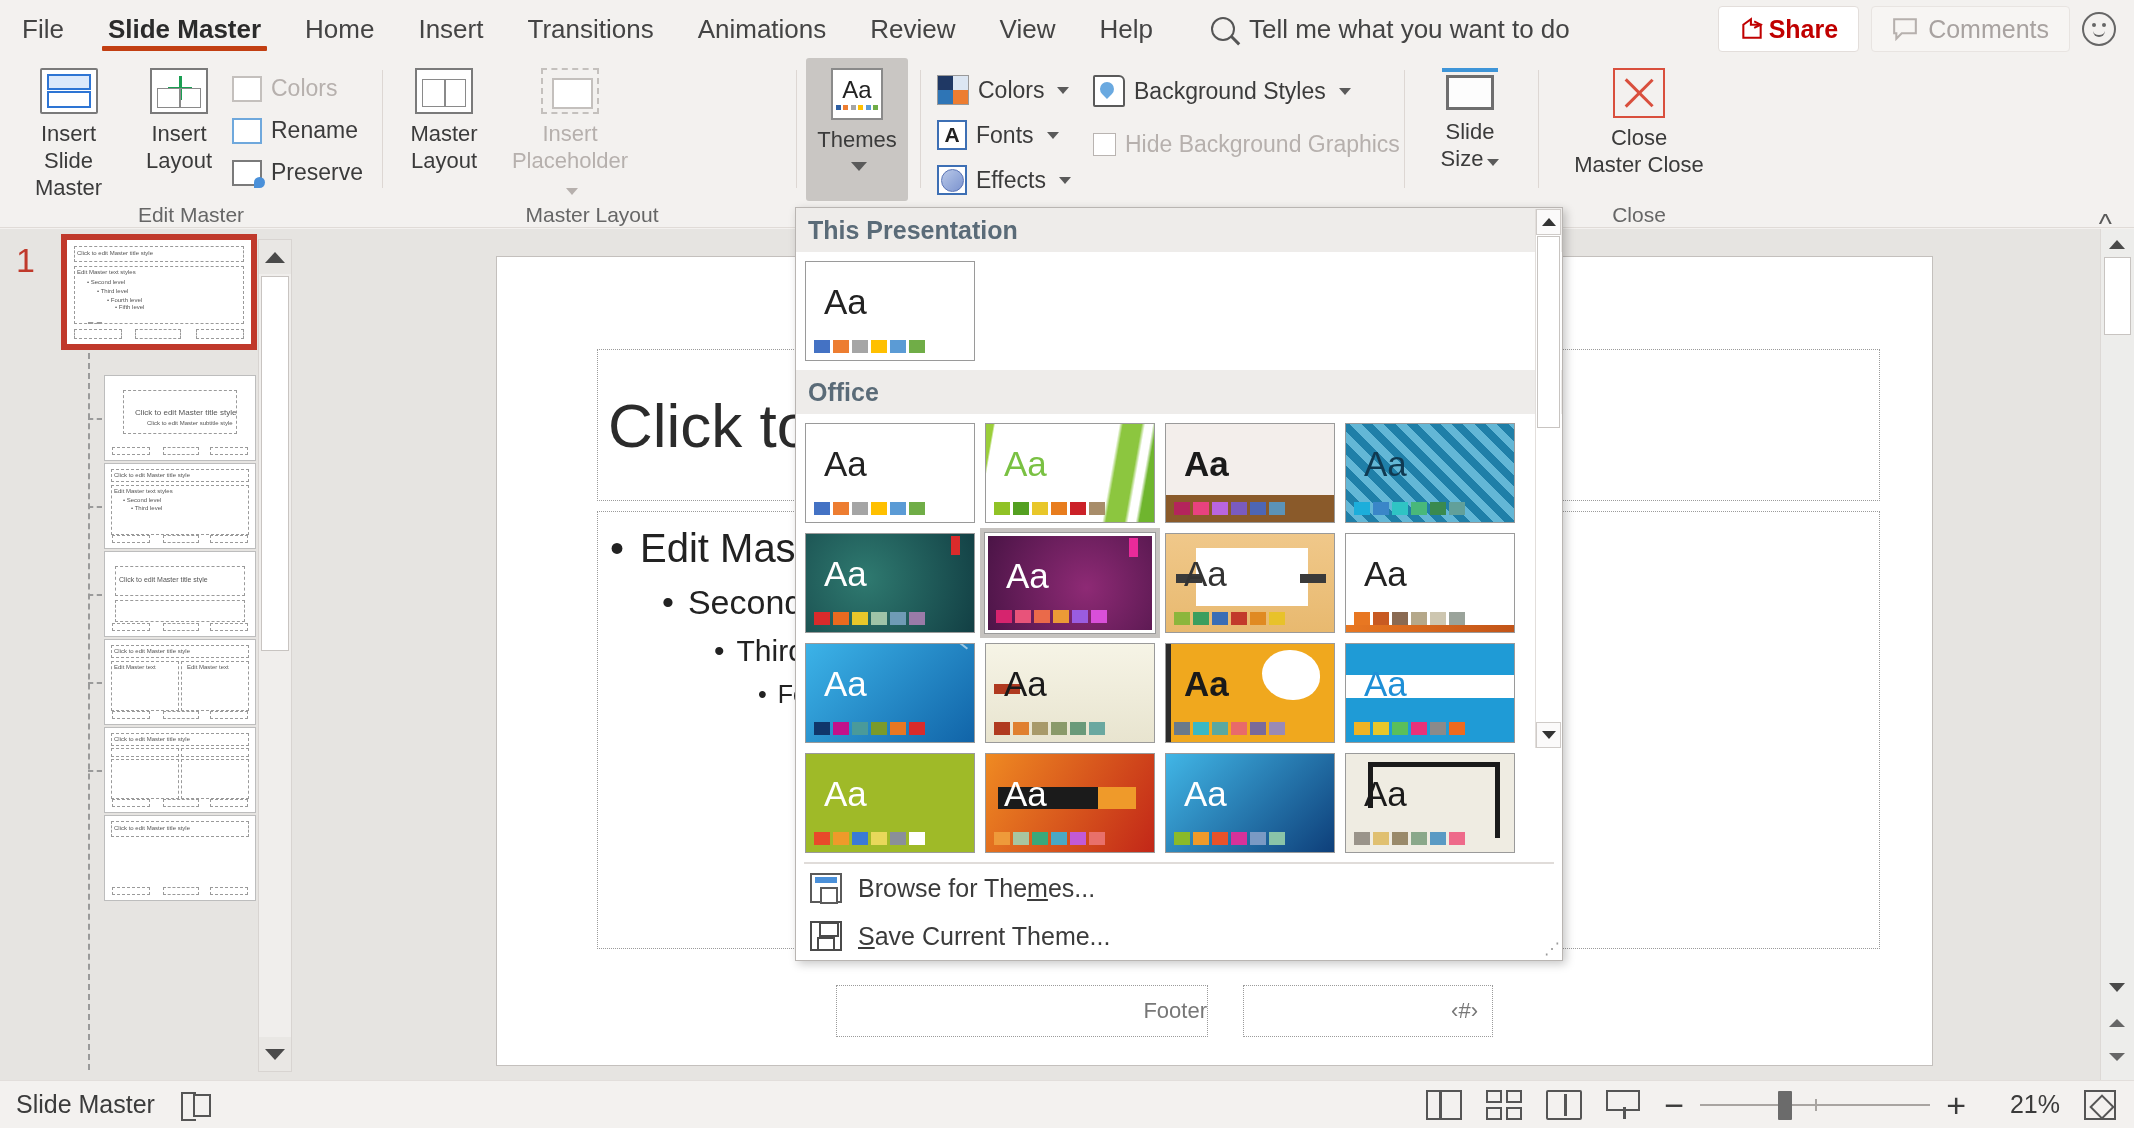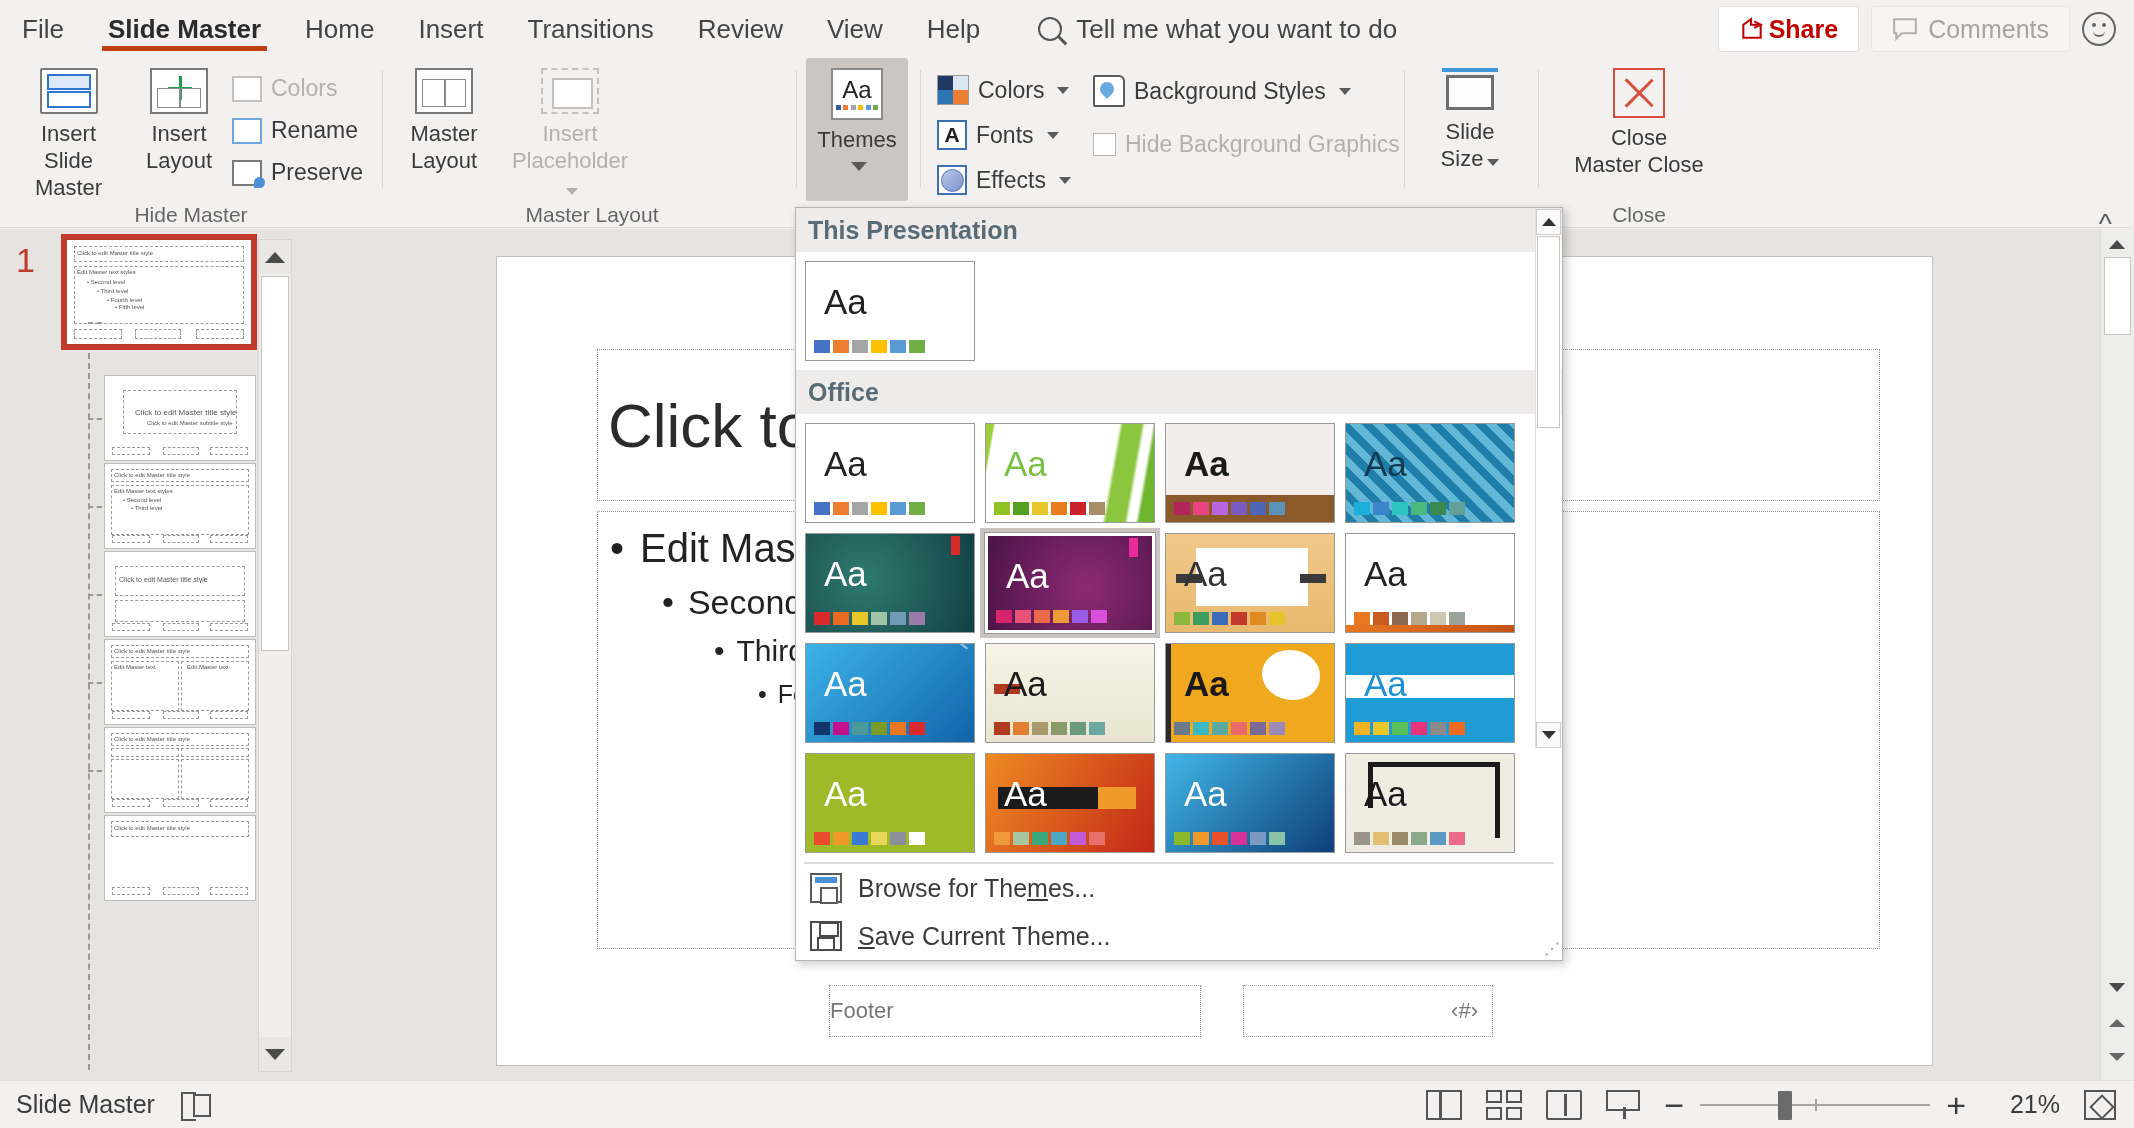--- a/index.html
+++ b/index.html
@@ -104,21 +104,21 @@
   .sph{position:absolute;border:1.6px dotted #9b9b9b;}
   .sph-title{left:100px;top:92px;right:52px;height:152px;display:flex;align-items:center;padding-left:10px;}
   .sph-title span{font-size:62px;color:#2b2b2b;white-space:nowrap;}
   .sph-body{left:100px;top:254px;right:52px;height:438px;padding:14px 0 0 12px;}
   .bl1{font-size:40px;color:#222;display:flex;gap:16px;margin-bottom:12px;}
   .bl2{font-size:34px;color:#222;display:flex;gap:14px;margin:0 0 12px 52px;}
   .bl3{font-size:30px;color:#222;display:flex;gap:12px;margin:0 0 12px 104px;}
   .bl4{font-size:25px;color:#222;display:flex;gap:11px;margin:0 0 10px 148px;}
   .foot{position:absolute;bottom:28px;height:52px;border:1.6px dotted #9b9b9b;display:flex;align-items:center;font-size:22px;color:#777;}
   .f-date{left:78px;width:250px;padding-left:12px;}
-  .f-foot{left:332px;width:372px;justify-content:flex-start;}
+  .f-foot{left:339px;width:372px;justify-content:flex-end;}
   .f-num{left:746px;width:250px;justify-content:flex-end;padding-right:14px;}
   .doc-sb{position:absolute;right:0;top:0;bottom:0;width:34px;background:#ededeb;border-left:1px solid #ddd9d6;}
   .doc-nav{position:absolute;right:3px;width:28px;height:22px;display:flex;align-items:center;justify-content:center;cursor:pointer;}
 
   
   .dropdown{position:absolute;left:795px;top:207px;width:768px;background:#fff;border:1px solid #b9b5b2;box-shadow:3px 3px 9px rgba(0,0,0,.22);z-index:40;}
   .dd-hdr{height:44px;background:#eeecea;display:flex;align-items:center;padding-left:12px;font-size:25px;font-weight:bold;color:#5a6b78;}
   .dd-grid{display:flex;flex-wrap:wrap;gap:0;padding:4px 6px 4px 4px;}
   .tcell{width:180px;height:110px;padding:5px;cursor:pointer;}
   .tcell.sel{background:#c6c3c0;}
@@ -185,20 +185,23 @@
     <div class="tab">
         <span>Home</span>
       </div>
     <div class="tab">
         <span>Insert</span>
       </div>
     <div class="tab">
         <span>Transitions</span>
       </div>
     <div class="tab">
+        <span>Animations</span>
+      </div>
+    <div class="tab">
         <span>Review</span>
       </div>
     <div class="tab">
         <span>View</span>
       </div>
     <div class="tab">
         <span>Help</span>
       </div>
 
     <div class="tellme">
@@ -252,21 +255,21 @@
         <div class="smallrow">
           <span class="ico ico-sm ico-rename"></span>
           <span>Rename</span>
         </div>
         <div class="smallrow">
           <span class="ico ico-sm ico-preserve"></span>
           <span>Preserve</span>
         </div>
       </div>
     </div>
-    <div class="glabel" style="left:6px;width:370px;">Hide Master</div>
+    <div class="glabel" style="left:6px;width:370px;">Edit Master</div>
     <div class="rsep" style="left:382px;"></div>
 
     <div class="rgroup" style="left:392px;">
       <div class="bigbtn" style="width:104px">
         <span class="ico ico-masterlayout"></span>
         <span class="bl">
           <span>Master</span><br>
           <span>Layout</span>
         </span>
       </div>

